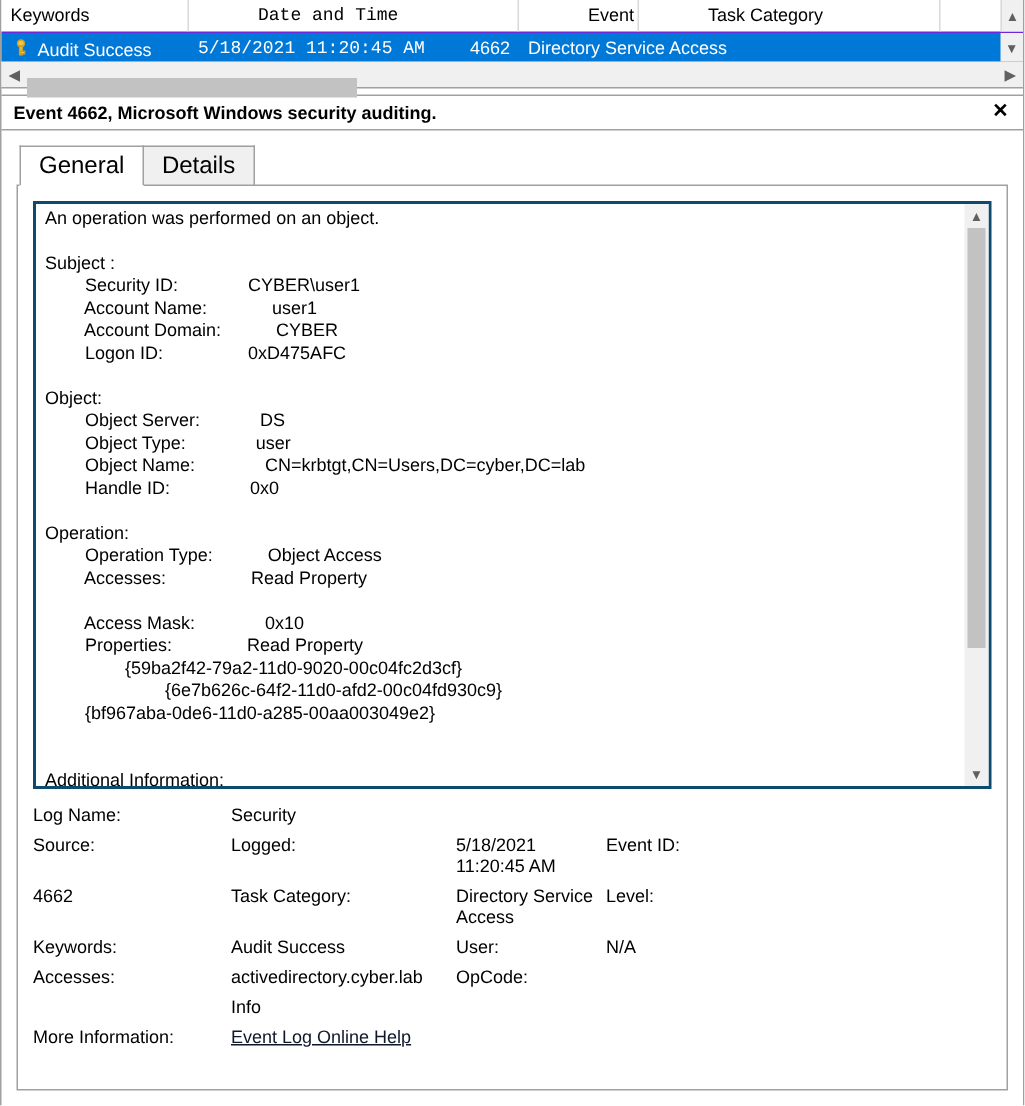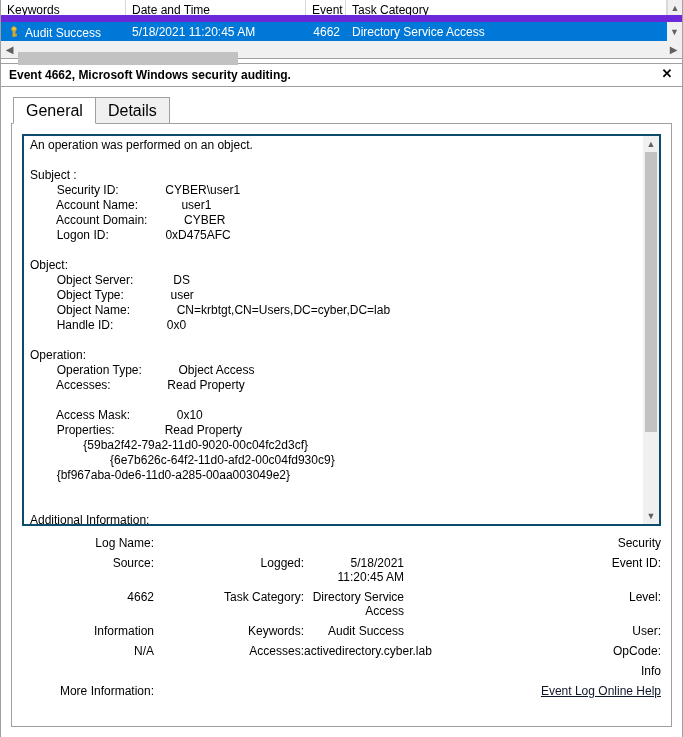--- a/index.html
+++ b/index.html
@@ -19,34 +19,35 @@
     border-left: 1px solid #a0a0a0;
     border-right: 1px solid #a0a0a0;
   }
   
   .grid-wrap {
     border-bottom: 1px solid #a0a0a0;
   }
   .grid-header {
     display: flex;
     background: #fff;
-    border-bottom: 7px solid #6d28d9;
+    border-bottom: 1px solid #6d28d9;
     height: 22px;
+    gap: 40px;
   }
   .grid-header .col, .grid-row .col {
     padding: 3px 6px 0 6px;
     white-space: nowrap;
     overflow: hidden;
   }
   .grid-header .col {
     border-right: 1px solid #d9d9d9;
     color: #000;
   }
   .col-keywords  { width: 125px; }
-  .col-datetime  { width: 180px; }
+  .col-datetime  { width: 180px; font-family: Liberation Mono, monospace; }
   .col-eventid   { width: 40px; text-align: right; }
   .col-taskcat   { flex: 1; }
   .grid-header .scroll-gutter {
     width: 15px;
     border-left: 1px solid #d9d9d9;
     background: #f0f0f0;
     display:flex;align-items:center;justify-content:center;
     font-size:9px;color:#606060;
   }
   .grid-body { position: relative; }
@@ -166,21 +167,20 @@
     position:absolute;top:0;left:2px;width:12px;height:280px;
     background:#c2c2c2;
   }
 
   .props-grid {
     margin-top: 10px;
     display:grid;
     grid-template-columns: 132px 150px 100px 1fr;
     row-gap: 6px;
     font-size: 12px;
-    text-align: right;
   }
   .props-grid .lbl { }
   .props-grid a { color: #0f172a; text-decoration: underline; cursor:pointer; }
 </style>
 </head>
 <body>
 
 <div class="root">
 
   <div class="grid-wrap">
@@ -273,21 +273,20 @@
         <div class="lbl">Source:</div>
         <div class="lbl">Logged:</div>
         <div>5/18/2021 11:20:45 AM</div>
 
         <div class="lbl">Event ID:</div>
         <div>4662</div>
         <div class="lbl">Task Category:</div>
         <div>Directory Service Access</div>
 
         <div class="lbl">Level:</div>
-        <div>Information</div>
         <div class="lbl">Keywords:</div>
         <div>Audit Success</div>
 
         <div class="lbl">User:</div>
         <div>N/A</div>
         <div class="lbl">Accesses:</div>
         <div>activedirectory.cyber.lab</div>
 
         <div class="lbl">OpCode:</div>
         <div style="grid-column:2/5">Info</div>

